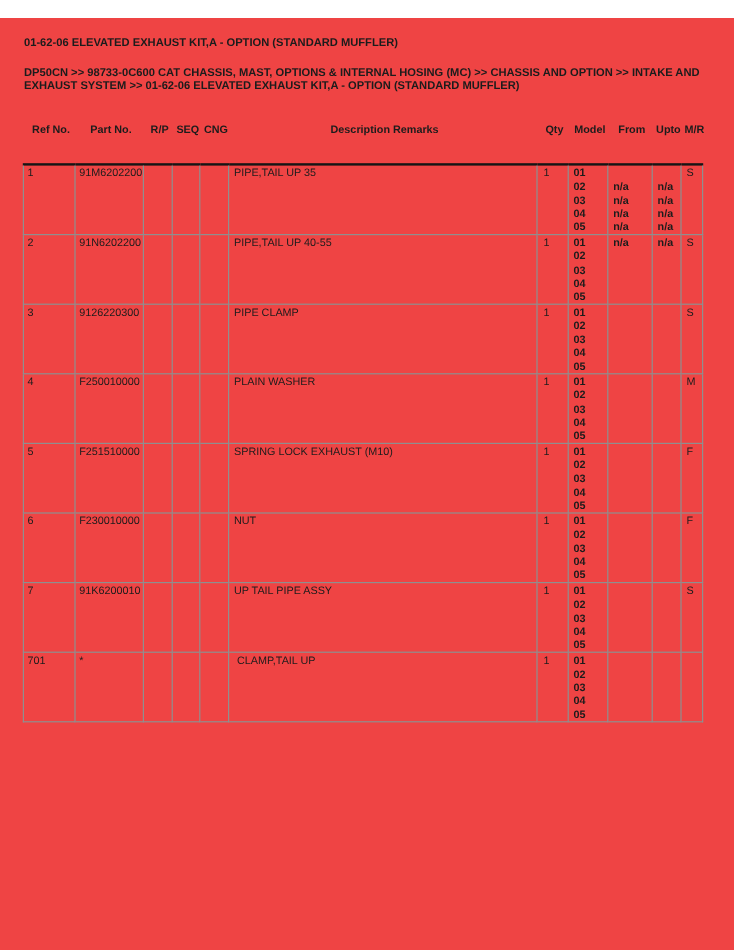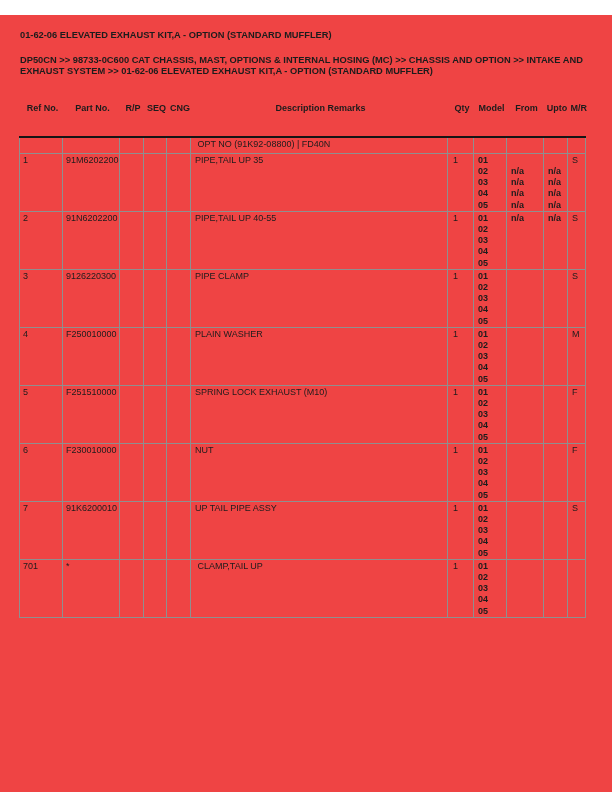--- a/index.html
+++ b/index.html
@@ -88,33 +88,20 @@
         <th>Description Remarks</th>
         <th>Qty</th>
         <th>Model</th>
         <th>From</th>
         <th>Upto</th>
         <th>M/R</th>
       </tr>
     </thead>
     <tbody id="parts-body">
         <tr>
-          <td class="c-ref"></td>
-          <td class="c-part"></td>
-          <td class="c-rp"></td>
-          <td class="c-seq"></td>
-          <td class="c-cng"></td>
-          <td class="c-desc"> OPT NO (91K92-08800) | FD40N</td>
-          <td class="c-qty"></td>
-          <td class="c-model"></td>
-          <td class="c-from"></td>
-          <td class="c-upto"></td>
-          <td class="c-mr"></td>
-        </tr>
-        <tr>
           <td class="c-ref">1</td>
           <td class="c-part">91M6202200</td>
           <td class="c-rp"></td>
           <td class="c-seq"></td>
           <td class="c-cng"></td>
           <td class="c-desc">PIPE,TAIL UP 35</td>
           <td class="c-qty">1</td>
           <td class="c-model">
             <div class="ln">01</div>
             <div class="ln">02</div>

